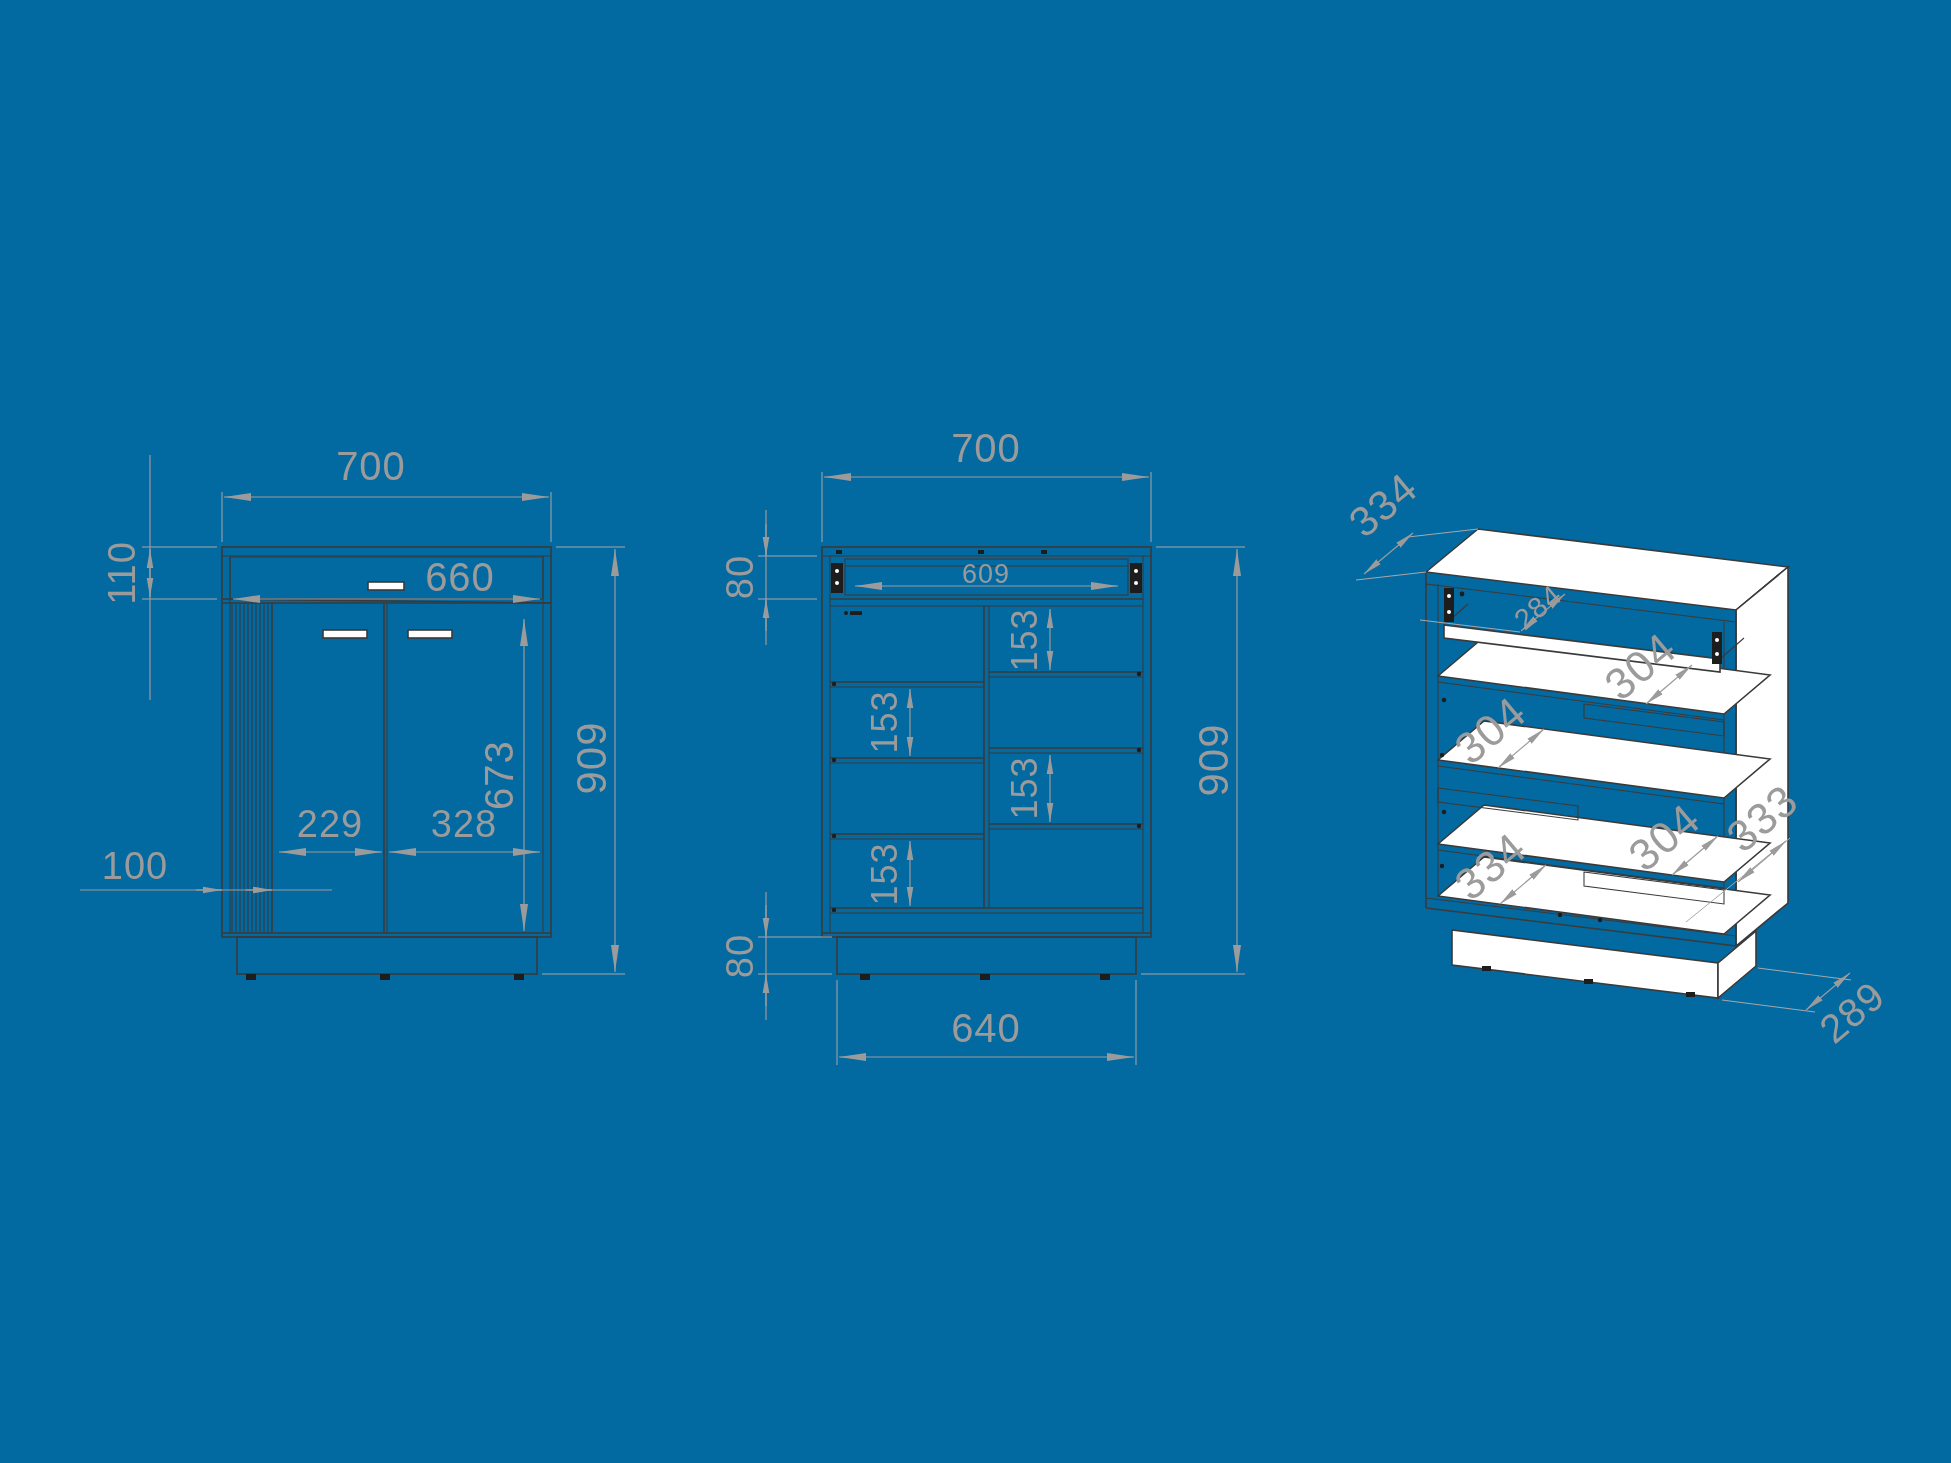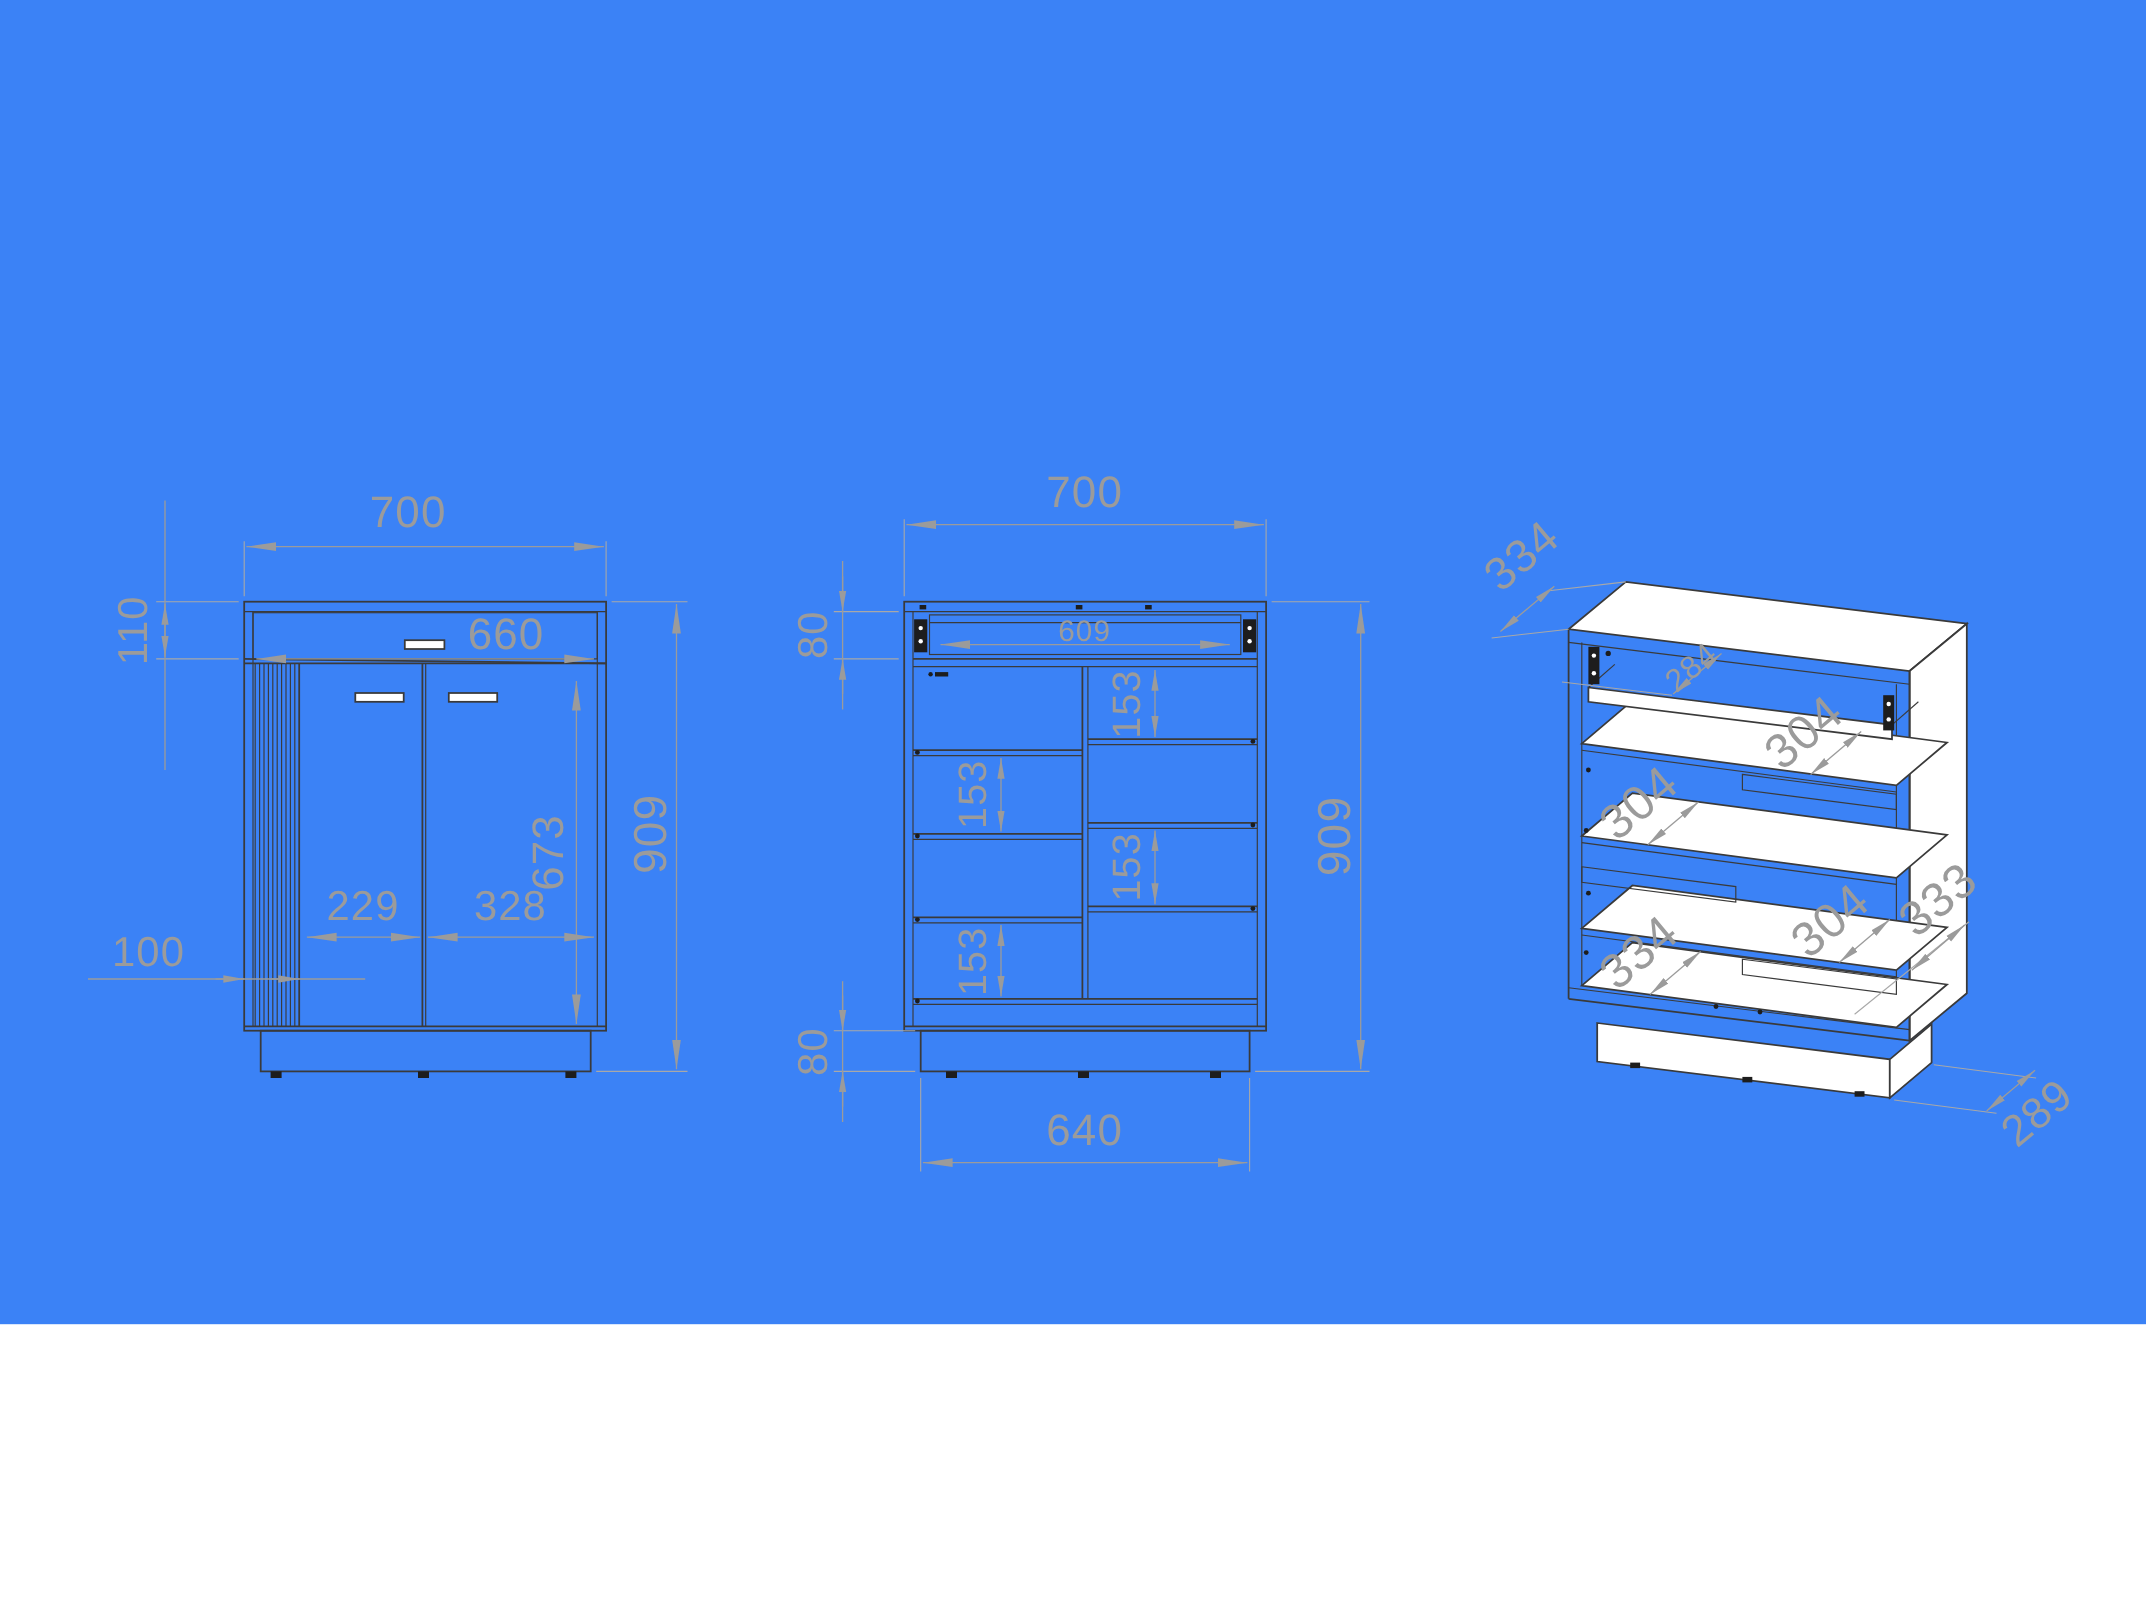--- a/index.html
+++ b/index.html
@@ -1,16 +1,16 @@
 <!DOCTYPE html>
 <html><head>
 <meta charset="utf-8">
 <style>
   html,body{margin:0;padding:0;background:#fff;}
-  .stage{width:1951px;height:1204px;position:relative;background:#3b82f6;overflow:hidden;}
+  .stage{width:1951px;height:1463px;position:relative;background:#0369a1;overflow:hidden;}
   svg{display:block;}
   .dim{font-family:"Liberation Sans", sans-serif; fill:#9b9b9b; letter-spacing:1px; font-weight:400;}
   .f40{font-size:40px;} .f42{font-size:42px;} .f38{font-size:38px;} .f36{font-size:36px;}
   .f27{font-size:27px;} .f29{font-size:29px;} .f44{font-size:44px;}
   .fur{stroke:#3a3a3a;fill:none;stroke-width:1.6;}
   .furthin{stroke:#3a3a3a;fill:none;stroke-width:1.05;}
   .furfill{stroke:#3a3a3a;fill:#ffffff;stroke-width:1.6;}
   .hw{fill:#1d1d1d;stroke:none;}
   .dl{stroke:#9b9b9b;stroke-width:1.2;fill:none;}
   .ext{stroke:#a8a8a8;stroke-width:1;fill:none;}

